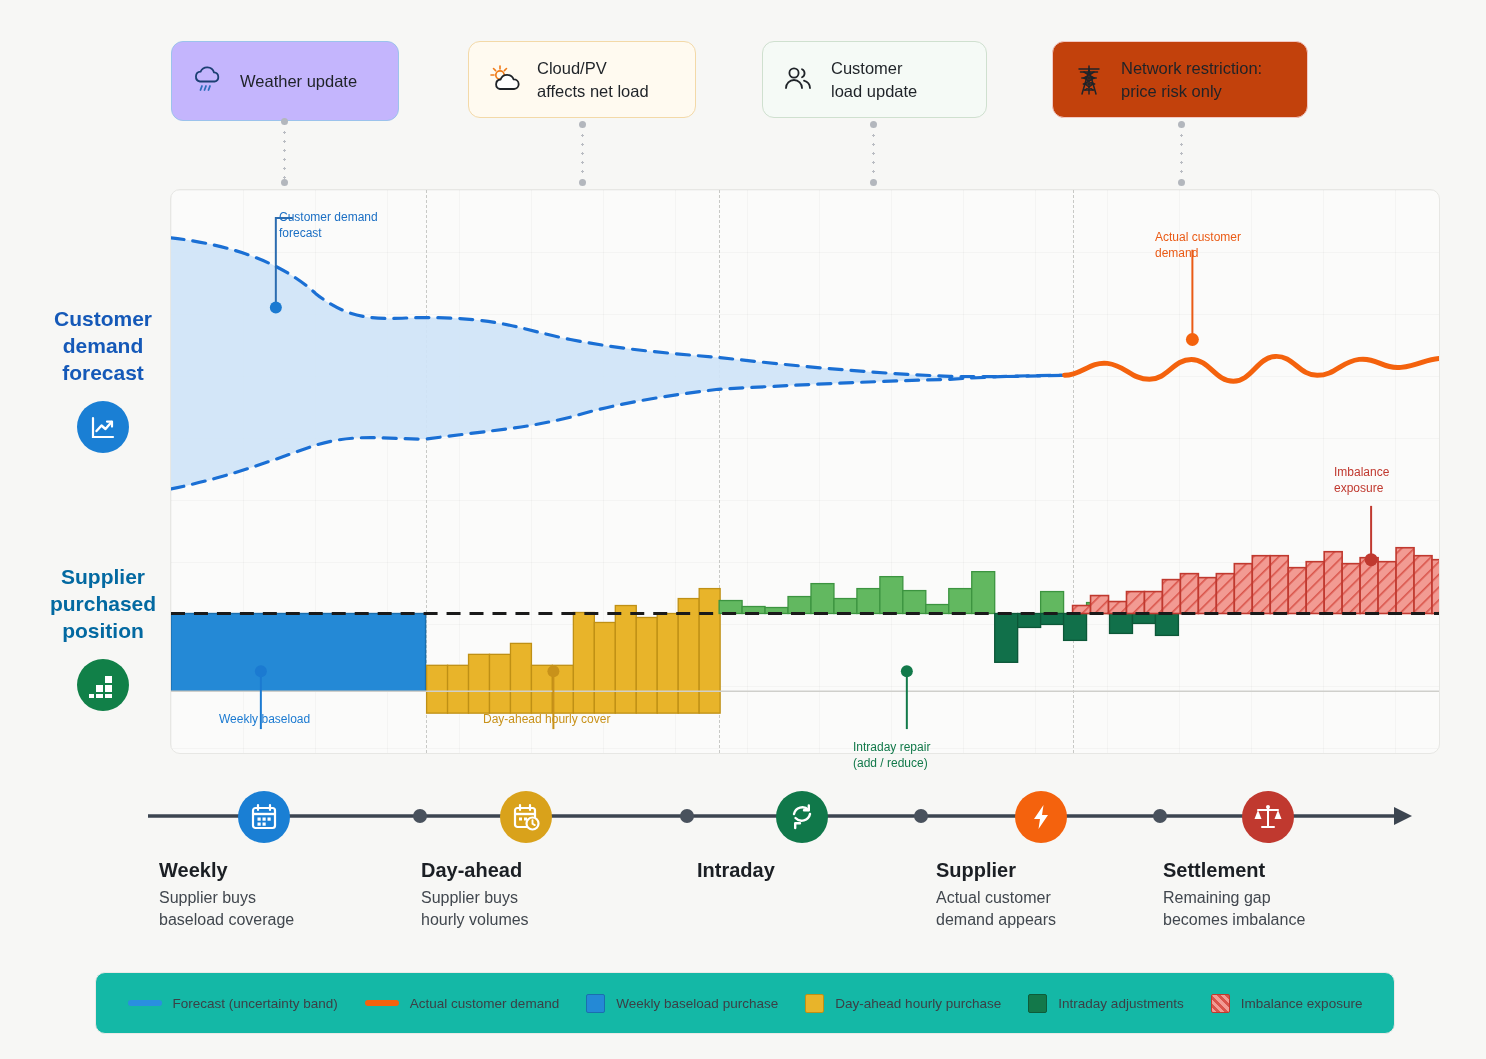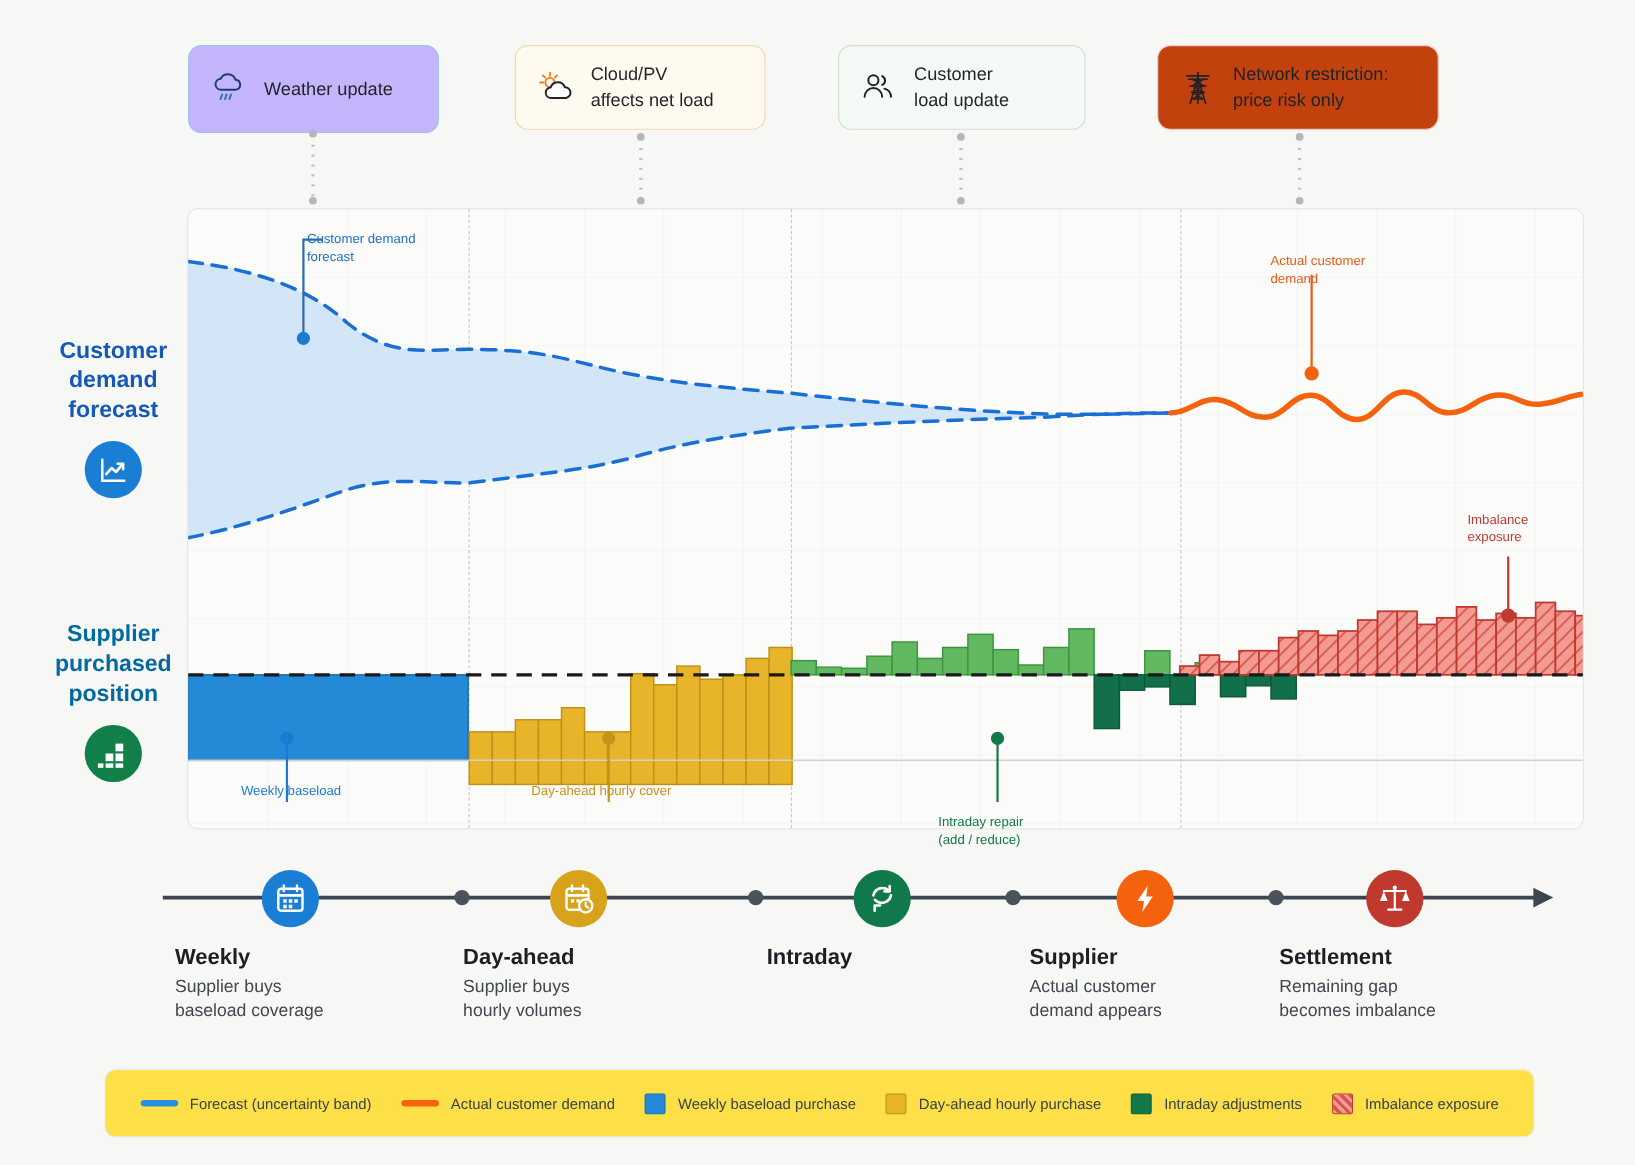--- a/index.html
+++ b/index.html
@@ -80,21 +80,21 @@
     width: 52px; height: 52px; border-radius: 50%;
     margin: 0 auto;
     display: flex; align-items: center; justify-content: center;
   }
   .tl-title { font-size: 20px; font-weight: 700; color: #1b1f24; margin-top: 16px; }
   .tl-desc { font-size: 16px; color: #41474e; line-height: 1.38; margin-top: 5px; white-space: pre-line; }
 
   
   .legend {
     position: absolute; left: 95px; top: 972px; width: 1300px; height: 62px;
-    background: #fde047; border: 1px solid #eaeae7; border-radius: 10px;
+    background: #14b8a6; border: 1px solid #eaeae7; border-radius: 10px;
     display: flex; align-items: center; justify-content: space-around; padding: 0 18px;
   }
   .legend-item { display: flex; align-items: center; gap: 11px; }
   .legend-item .lg-text { font-size: 13.5px; color: #3b4046; white-space: nowrap; }
   .swatch-line { width: 34px; height: 6px; border-radius: 3px; }
   .swatch-box { width: 19px; height: 19px; border-radius: 2px; }
 </style>
 </head>
 <body>
 

